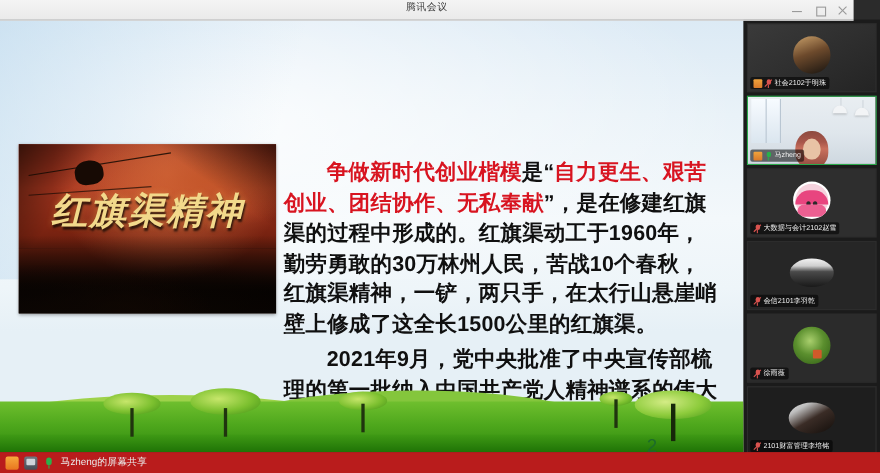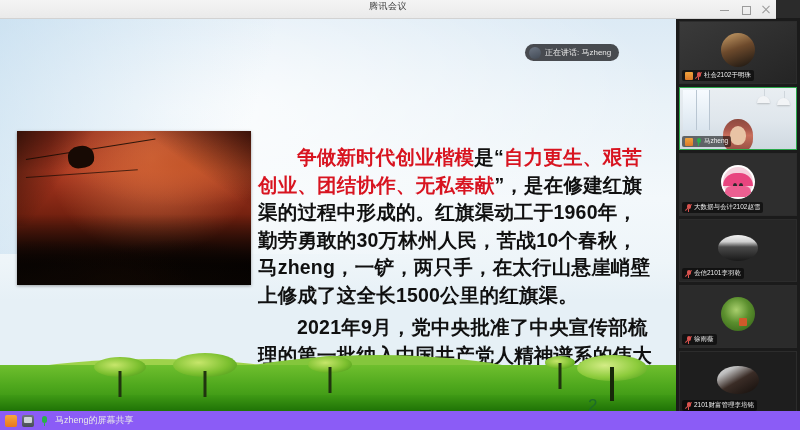--- a/index.html
+++ b/index.html
@@ -219,21 +219,21 @@
   .mic.muted .cap{background:#d9534f;}
   .mic.muted .stand{background:#d9534f;}
   .mic.muted:after{content:"";position:absolute;left:-1px;top:3.5px;width:9px;height:1px;
     background:#d9534f;transform:rotate(-45deg);}
   .hosticon{width:8px;height:8px;flex:none;border-radius:1px;
     background:linear-gradient(180deg,#f0a33c,#d9792a);}
 
   
   .sharebar{
     position:absolute;left:0;top:393px;width:800px;height:19px;
-    background:#8b5cf6;display:flex;align-items:center;gap:5px;padding-left:5px;
+    background:#b91c1c;display:flex;align-items:center;gap:5px;padding-left:5px;
     box-sizing:border-box;
   }
   .sb-ico{width:12px;height:12px;flex:none;border-radius:2px;}
   .sb-ico.tm{background:linear-gradient(180deg,#f7a83c,#e8761f);}
   .sb-ico.scr{background:linear-gradient(180deg,#6f7680,#474d56);position:relative;}
   .sb-ico.scr:after{content:"";position:absolute;left:2px;top:2px;width:8px;height:6px;
     background:#cfd4da;border-radius:1px;}
   .sb-mic{width:11px;height:12px;flex:none;position:relative;}
   .sb-mic .c{position:absolute;left:3px;top:1px;width:5px;height:7px;border-radius:2.5px;background:#2ab04a;}
   .sb-mic .s{position:absolute;left:5px;bottom:1px;width:1px;height:3px;background:#2ab04a;}
@@ -259,24 +259,25 @@
       <div class="bg-sweep"></div>
       <div class="bg-sweep2"></div>
 
 
       <div class="pic">
         <div class="rocks"></div>
         <div class="wire"></div>
         <div class="wire2"></div>
         <div class="figure"></div>
         <div class="crowd"></div>
+        <div class="calli">红旗渠精神</div>
       </div>
 
       <div class="body-text">
-        <p class="p1"><span class="indent"></span><span class="rd">争做新时代创业楷模</span><span>是“</span><span class="rd">自力更生、艰苦创业、团结协作、无私奉献</span><span>”，是在修建红旗渠的过程中形成的。红旗渠动工于1960年，勤劳勇敢的30万林州人民，苦战10个春秋，马zheng，一铲，两只手，在太行山悬崖峭壁上修成了这全长1500公里的红旗渠。</span></p>
+        <p class="p1"><span class="indent"></span><span class="rd">争做新时代创业楷模</span><span>是“</span><span class="rd">自力更生、艰苦创业、团结协作、无私奉献</span><span>”，是在修建红旗渠的过程中形成的。红旗渠动工于1960年，勤劳勇敢的30万林州人民，苦战10个春秋，红旗渠精神，一铲，两只手，在太行山悬崖峭壁上修成了这全长1500公里的红旗渠。</span></p>
         <p class="p2"><span class="indent"></span><span>2021年9月，党中央批准了中央宣传部梳理的第一批纳入中国共产党人精神谱系的伟大精神，红旗渠精神被纳入。</span></p>
       </div>
 
       <div class="grass">
         <div class="hill h1"></div>
         <div class="hill h2"></div>
         <div class="hill h3"></div>
         <div class="greenbase"></div>
         <div class="greenbase2"></div>
         <div class="tree t1">
@@ -297,24 +298,20 @@
           </div>
         <div class="tree t4">
             <span class="canopy"></span>
             <span class="trunk"></span>
           </div>
       </div>
 
       <div class="pagenum">2</div>
     </div>
 
-    <div class="speaking">
-      <span class="av"></span>
-      <span class="sp-text">正在讲话: 马zheng</span>
-    </div>
 
     <div class="rail">
 
       <div class="tile">
         <div class="photo ph-dark">
           <div class="ph-avatar" style="background:linear-gradient(160deg,#c9a06a 0%,#6d4a2c 45%,#181410 100%);"></div>
         </div>
         <div class="tlabel">
           <span class="hosticon"></span>
           <span class="mic muted">

